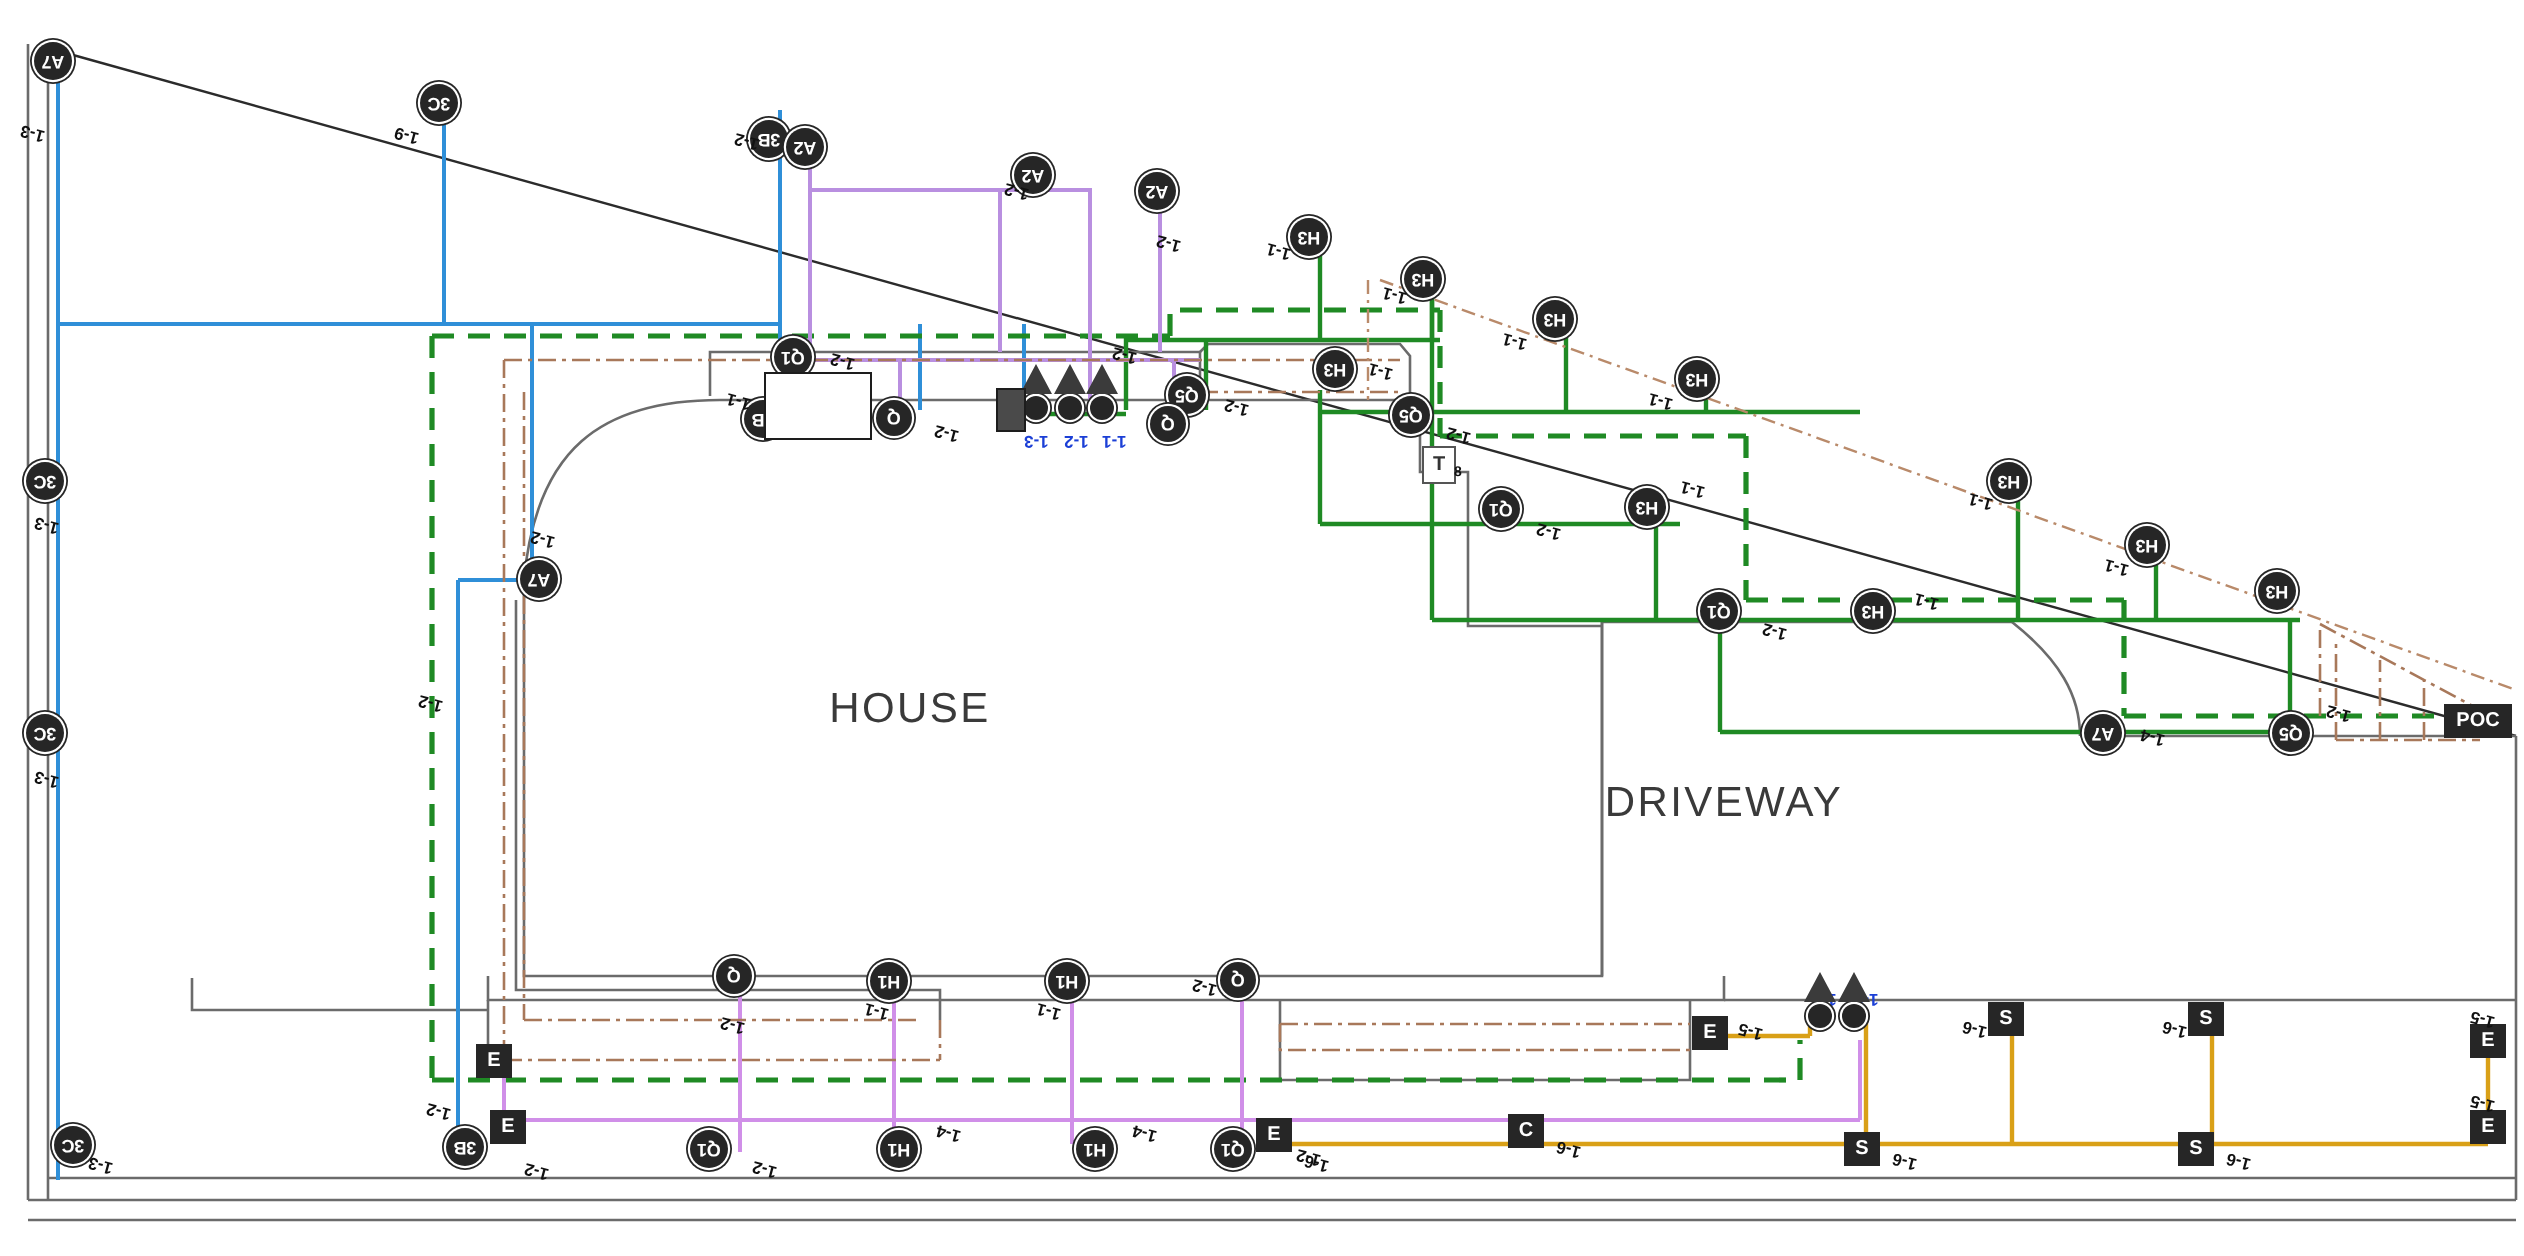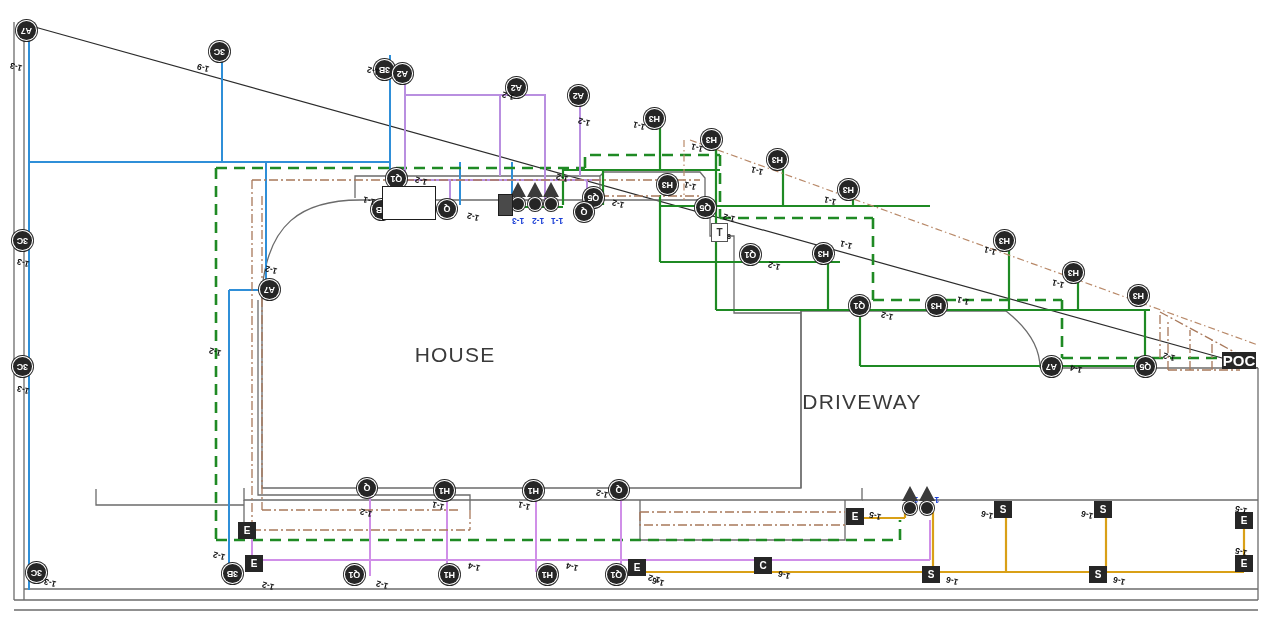--- a/index.html
+++ b/index.html
@@ -10,21 +10,21 @@
   .lbl{position:absolute;transform-origin:center center;white-space:nowrap;pointer-events:none;}
   .zone-lbl{font-size:8.5px;font-weight:bold;color:#111;}
   .zone-lbl-blue{font-size:8.5px;font-weight:bold;color:#1b3fd6;}
   .area-lbl{font-size:21px;color:#3a3a3a;letter-spacing:1.2px;font-weight:400;}
   .node{position:absolute;border-radius:50%;background:#262626;color:#fff;
         display:flex;align-items:center;justify-content:center;
         font-size:9px;font-weight:bold;line-height:1;letter-spacing:-0.2px;}
   .node.ring{box-shadow:0 0 0 1.1px #ffffff, 0 0 0 2.0px #262626;}
   .sq{position:absolute;background:#262626;color:#fff;display:flex;
       align-items:center;justify-content:center;font-size:10px;font-weight:bold;}
-  .sq.wide{font-size:15px;}
+  .sq.wide{font-size:10px;}
   .boxlbl{position:absolute;border:1.1px solid #555;background:#fff;color:#333;
       display:flex;align-items:center;justify-content:center;font-size:10px;}
   .headbox{position:absolute;border:1.3px solid #1d1d1d;background:#fff;}
   .rot180{transform:rotate(180deg);}
 </style>
 </head>
 <body>
 
 <div id="stage">
 

